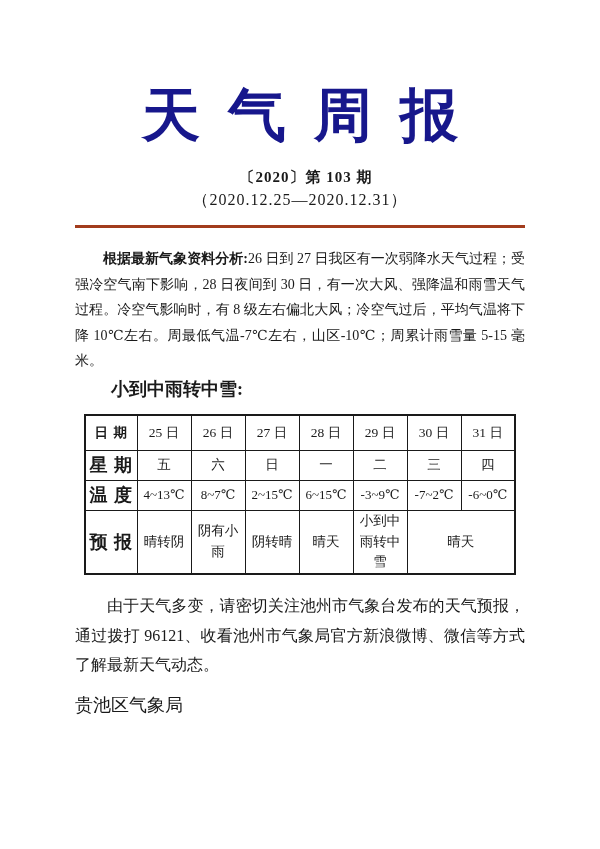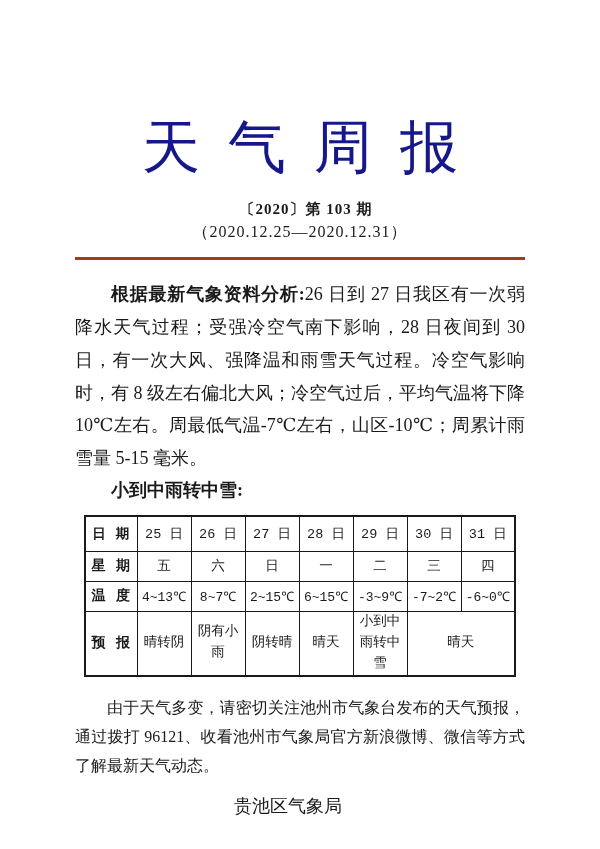--- a/index.html
+++ b/index.html
@@ -6,23 +6,23 @@
   .page {
     position:relative;
     width:600px; height:849px;
     background:#ffffff;
     font-family:"Liberation Serif","DejaVu Serif",serif;
     color:#1a1a1a;
     overflow:hidden;
   }
   .doc-title {
     text-align:center;
-    padding-top:108px;
+    padding-top:76px;
     font-size:58px;
-    font-weight:normal;
+    font-weight:bold;
     color:#17178c;
     letter-spacing:28px;
     text-indent:28px;
     line-height:1.35;
     font-family:"DejaVu Serif","Liberation Serif",serif;
   }
   .issue-line {
     text-align:center;
     margin-top:14px;
     font-size:15px;
@@ -37,21 +37,21 @@
     letter-spacing:1px;
   }
   .divider {
     width:450px; height:3px;
     margin:14px auto 0 auto;
     background:#a23c1d;
   }
   .body-para {
     width:450px;
     margin:18px auto 0 auto;
-    font-size:18px;
+    font-size:14px;
     line-height:1.82;
     text-align:justify;
     text-indent:2em;
   }
   .lead-bold { font-weight:bold; }
   .forecast-heading {
     width:450px;
     margin:3px auto 0 auto;
     font-size:18px;
     font-weight:bold;
@@ -63,43 +63,42 @@
     border-collapse:collapse;
     table-layout:fixed;
     border:2px solid #1a1a1a;
   }
   table.forecast th, table.forecast td {
     border:1px solid #1a1a1a;
     text-align:center;
     vertical-align:middle;
     padding:0 1px;
     font-weight:normal;
-    font-family:Liberation Mono, monospace;
   }
   table.forecast col.label-col { width:52px; }
   table.forecast col.day-col { width:54px; }
-  .row-label { font-size:14px; font-weight:bold !important; letter-spacing:1px; }
+  .row-label { font-size:18px; font-weight:bold !important; letter-spacing:1px; }
   tr.r-date td, tr.r-date th { height:34px; font-size:13.5px; }
   tr.r-week td { height:29px; font-size:13.5px; }
   tr.r-temp td { height:29px; font-size:13px; }
   tr.r-fcst td { height:46px; font-size:13.5px; line-height:1.55; }
   .closing-para {
     width:450px;
     margin:16px auto 0 auto;
     font-size:16px;
     line-height:1.82;
     text-align:justify;
     text-indent:2em;
   }
   .sign-wrap {
     width:450px;
     margin:10px auto 16px auto;
     display:flex;
     flex-direction:column;
-    align-items:center;
+    align-items:flex-start;
   }
   .sign-inner {
     text-align:center;
     margin-right:24px;
     font-size:18px;
     line-height:1.82;
   }
 </style>
 </head>
 <body>

